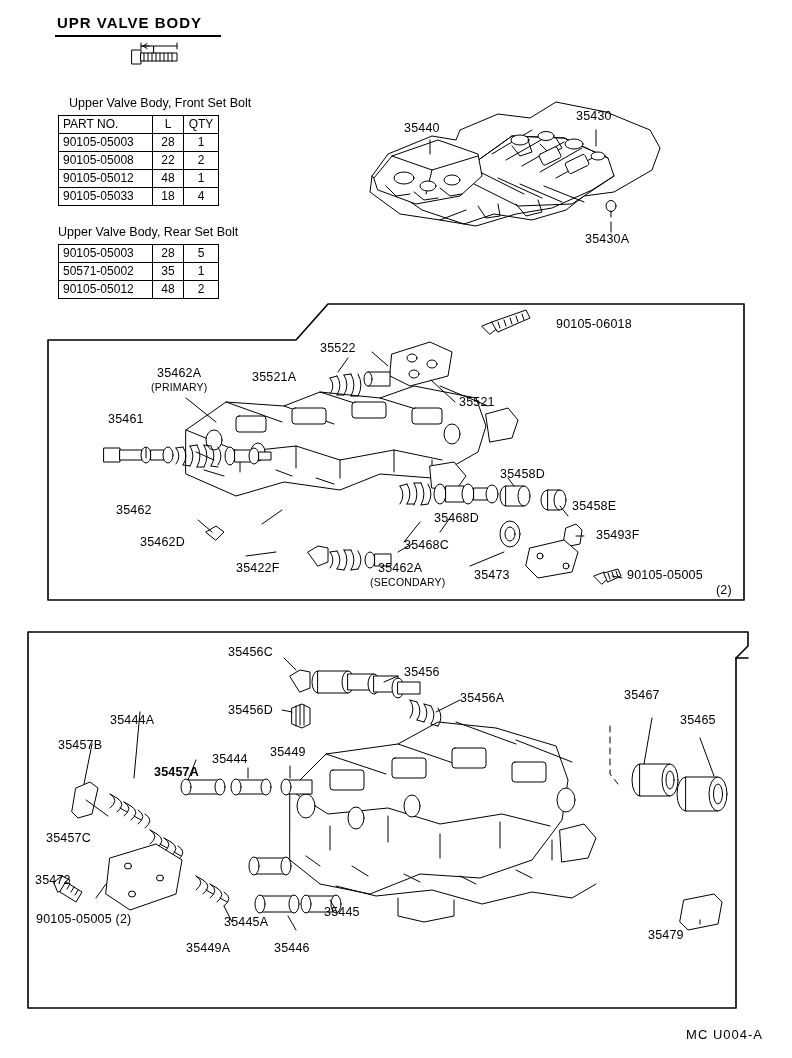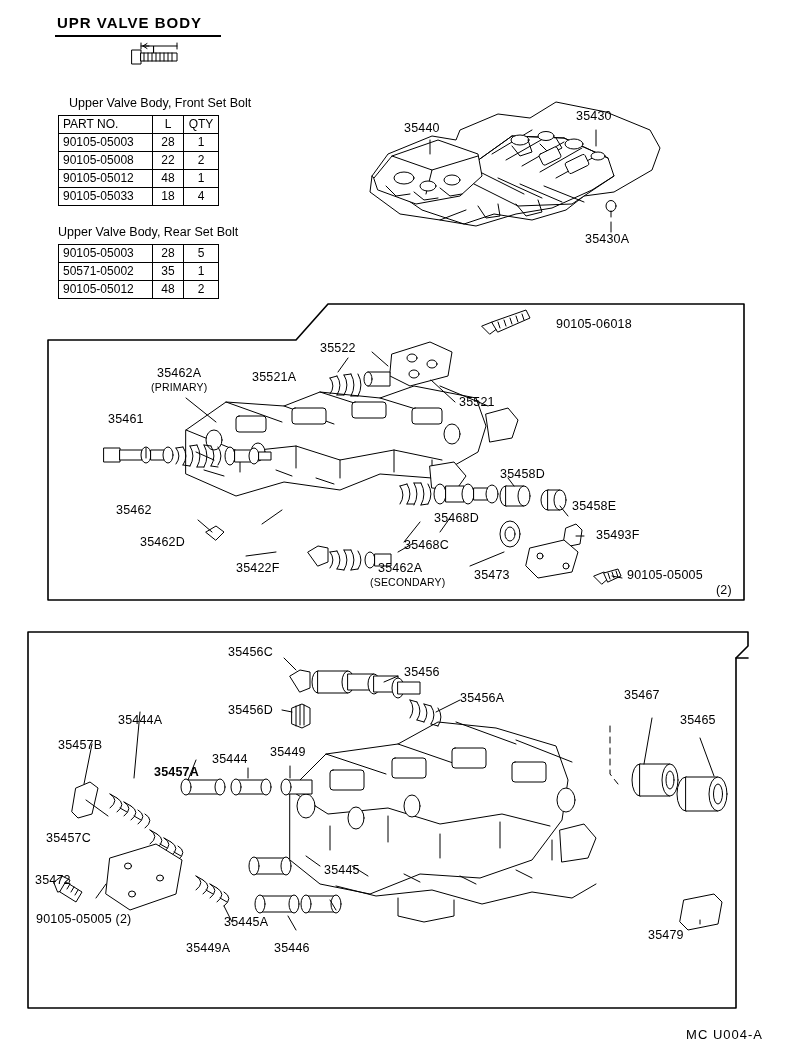--- a/index.html
+++ b/index.html
@@ -430,31 +430,31 @@
   <div class="lbl" style="left:500px; top:467px;">35458D</div>
   <div class="lbl" style="left:572px; top:499px;">35458E</div>
   <div class="lbl" style="left:596px; top:528px;">35493F</div>
   <div class="lbl" style="left:627px; top:568px;">90105-05005</div>
   <div class="lbl" style="left:716px; top:583px;">(2)</div>
 
   <div class="lbl" style="left:228px; top:645px;">35456C</div>
   <div class="lbl" style="left:228px; top:703px;">35456D</div>
   <div class="lbl" style="left:404px; top:665px;">35456</div>
   <div class="lbl" style="left:460px; top:691px;">35456A</div>
-  <div class="lbl" style="left:110px; top:713px;margin-left:8px;">35444A</div>
+  <div class="lbl" style="left:110px; top:713px;">35444A</div>
   <div class="lbl" style="left:58px; top:738px;">35457B</div>
   <div class="lbl" style="left:154px; top:765px;font-weight:bold;">35457A</div>
   <div class="lbl" style="left:46px; top:831px;">35457C</div>
   <div class="lbl" style="left:212px; top:752px;">35444</div>
   <div class="lbl" style="left:270px; top:745px;">35449</div>
   <div class="lbl" style="left:35px; top:873px;">35472</div>
   <div class="lbl" style="left:36px; top:912px;">90105-05005 (2)</div>
   <div class="lbl" style="left:186px; top:941px;">35449A</div>
   <div class="lbl" style="left:224px; top:915px;">35445A</div>
   <div class="lbl" style="left:274px; top:941px;">35446</div>
-  <div class="lbl" style="left:324px; top:863px;">35445</div>
+  <div class="lbl" style="left:324px; top:905px;">35445</div>
   <div class="lbl" style="left:624px; top:688px;">35467</div>
   <div class="lbl" style="left:680px; top:713px;">35465</div>
   <div class="lbl" style="left:648px; top:928px;">35479</div>
 
   <div class="footer">MC U004-A</div>
 
 </div>
 
 </body></html>

